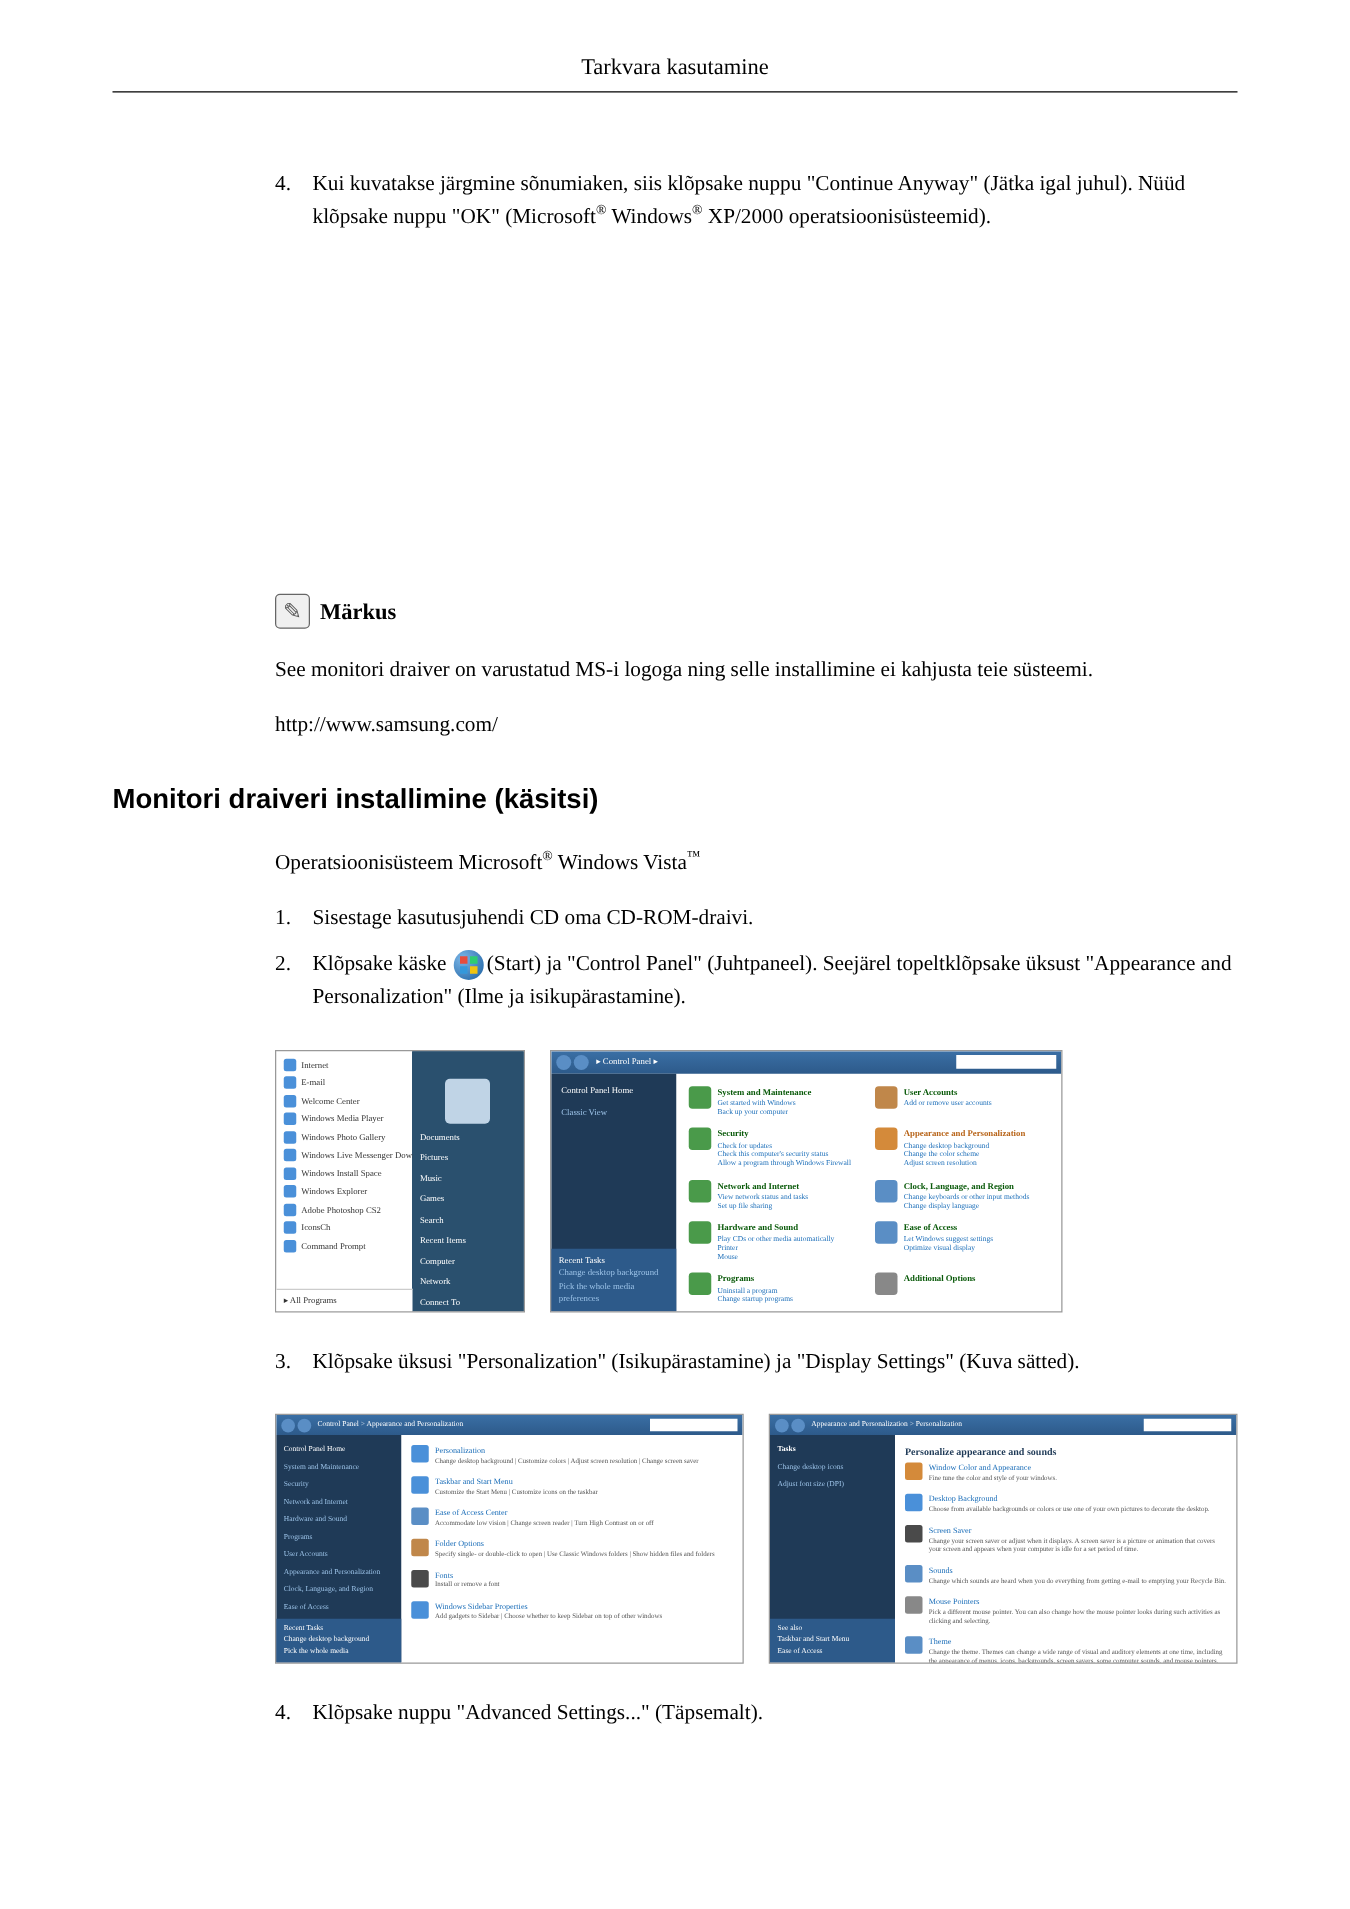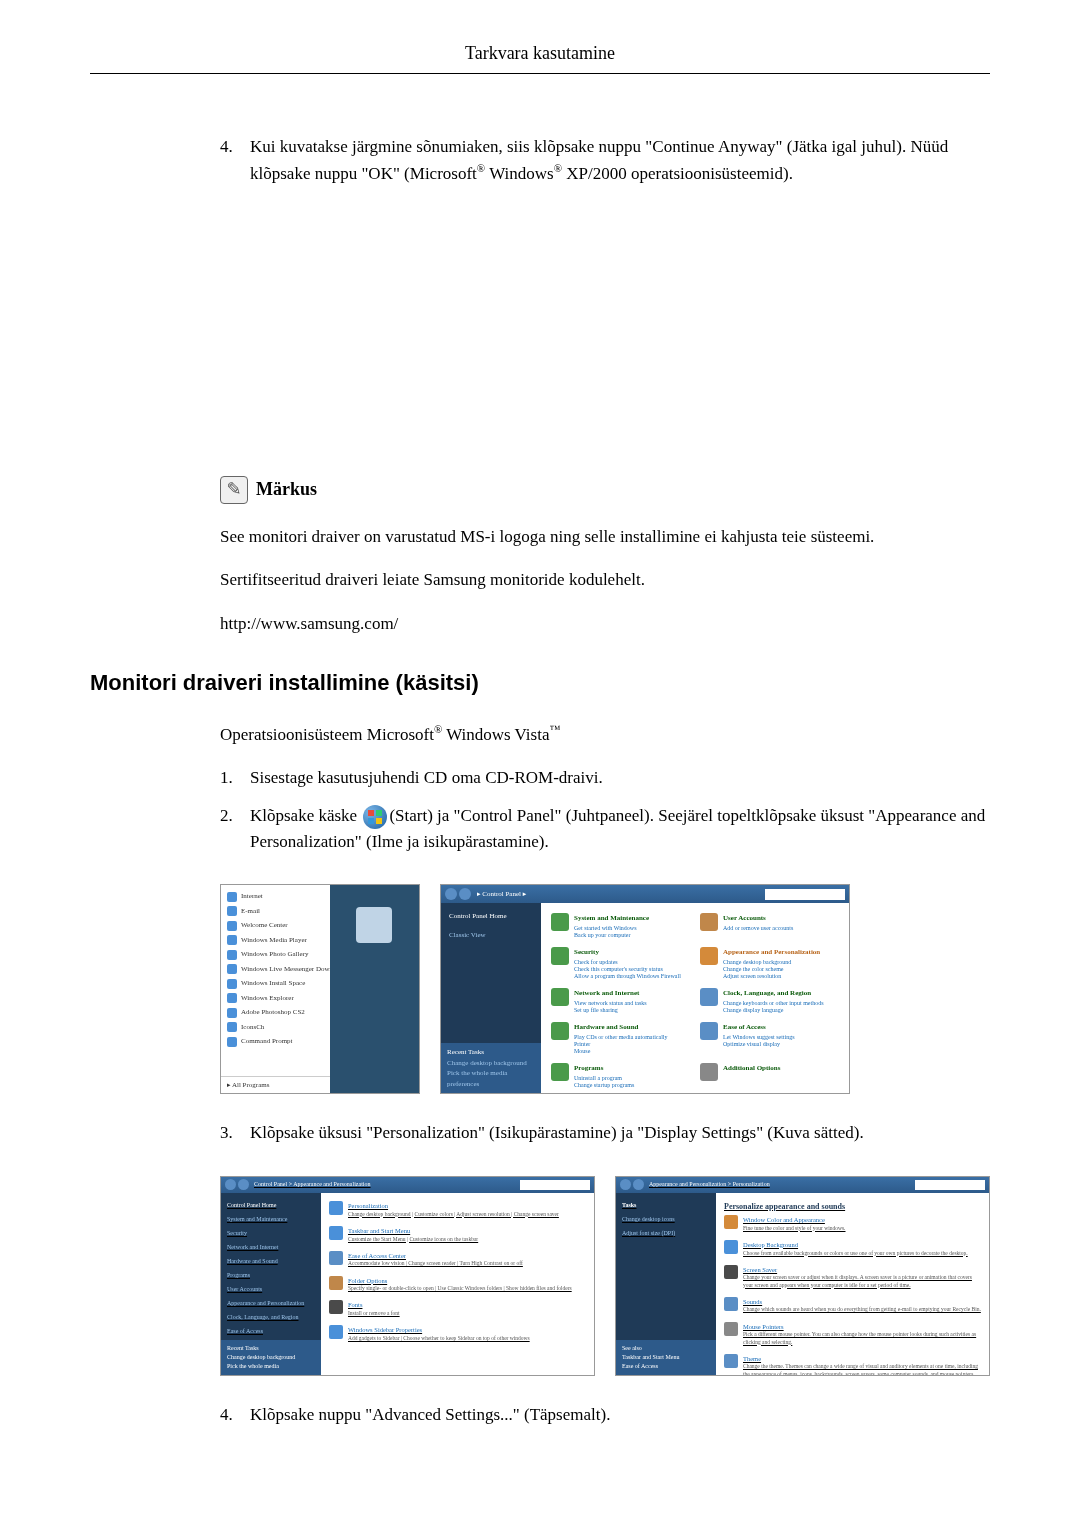--- a/index.html
+++ b/index.html
@@ -86,21 +86,20 @@
     }
     .screenshots {
       margin: 18px 0 26px 130px;
       display: flex;
       gap: 20px;
     }
     .screenshots2 {
       margin: 14px 0 26px 130px;
       display: flex;
       gap: 20px;
-      text-decoration: underline;
     }
     .shot {
       border: 1px solid #999;
       background: #eef3f8;
       position: relative;
       overflow: hidden;
     }
     
     .shot-startmenu {
       width: 200px; height: 210px;
@@ -173,21 +172,20 @@
 
 <div class="spacer"></div>
 
 <div class="note-section">
   <div class="note-header">
     <span class="note-icon">✎</span>
     <span class="note-title">Märkus</span>
   </div>
   <div class="note-body">
     <p>See monitori draiver on varustatud MS-i logoga ning selle installimine ei kahjusta teie süsteemi.</p>
-    <p>Sertifitseeritud draiveri leiate Samsung monitoride kodulehelt.</p>
     <p class="url">http://www.samsung.com/</p>
   </div>
 </div>
 
 <h2 class="section-title">Monitori draiveri installimine (käsitsi)</h2>
 
 <p class="os-line">
   <span>Operatsioonisüsteem Microsoft</span><span class="supers">®</span><span> Windows Vista</span><span class="supers">™</span>
 </p>
 
@@ -243,20 +241,31 @@
           <div class="ic"></div>
           <span>IconsCh</span>
         </div>
         <div class="sm-row">
           <div class="ic"></div>
           <span>Command Prompt</span>
         </div>
       </div>
     <div class="sm-right">
       <div class="av"></div>
+      <div id="sm-right">
+          <div class="mi">Documents</div>
+          <div class="mi">Pictures</div>
+          <div class="mi">Music</div>
+          <div class="mi">Games</div>
+          <div class="mi">Search</div>
+          <div class="mi">Recent Items</div>
+          <div class="mi">Computer</div>
+          <div class="mi">Network</div>
+          <div class="mi">Connect To</div>
+        </div>
     </div>
     <div class="sm-bottom">▸ <span>All Programs</span></div>
   </div>
 
   <div class="shot shot-cpanel">
     <div class="cp-top">
       <div class="navbtn"></div>
       <div class="navbtn"></div>
       <div class="bc">▸ <span>Control Panel</span> ▸</div>
       <div class="search"></div>

